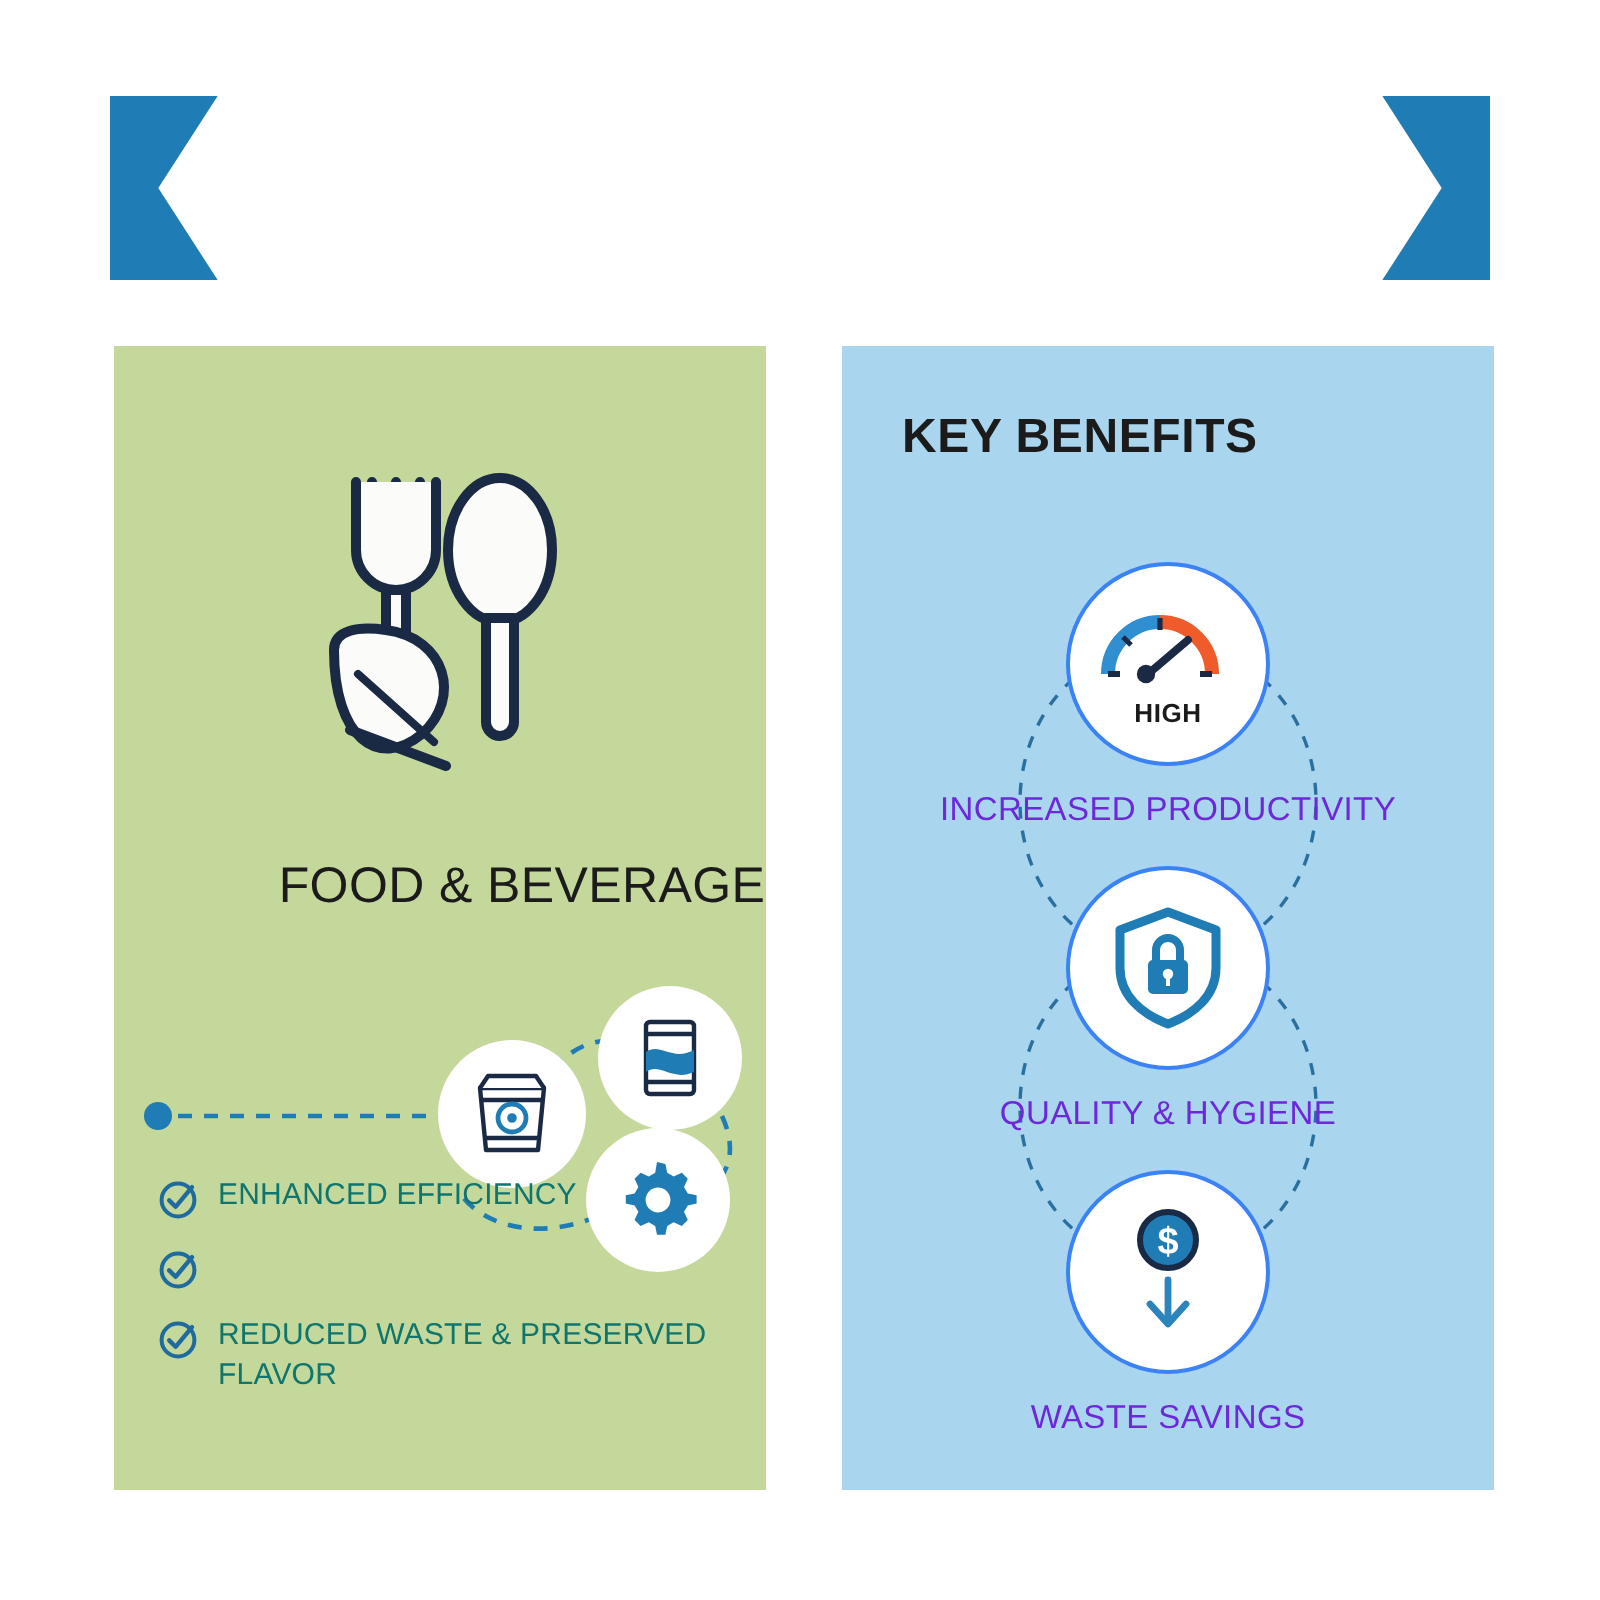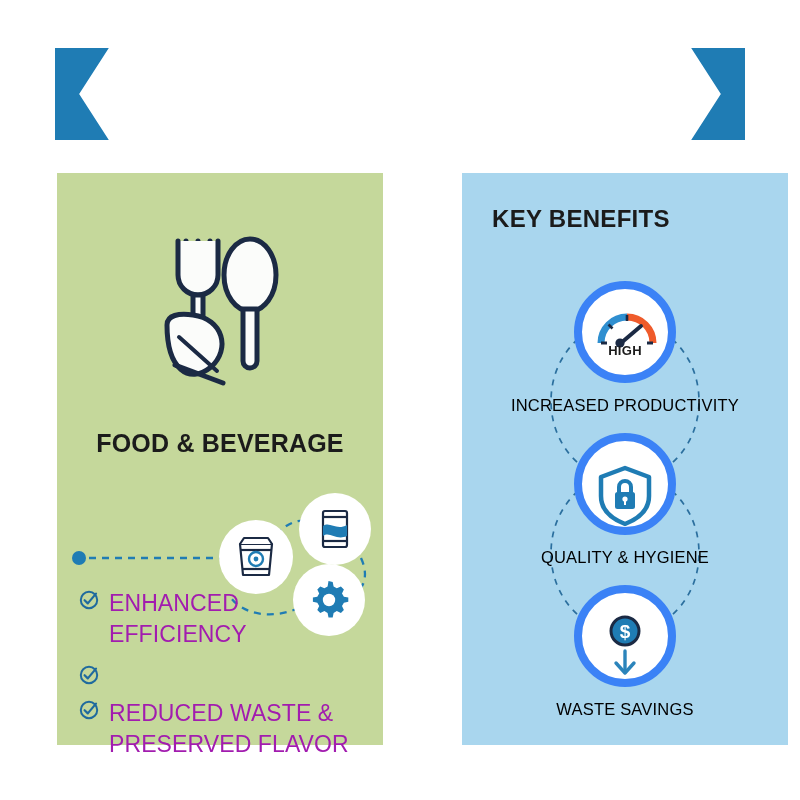--- a/index.html
+++ b/index.html
@@ -56,41 +56,41 @@
   }
   #panel-food {
     left: 57px;
     width: 326px;
     background: #c5d89b;
   }
   #panel-benefits {
     left: 421px;
     width: 326px;
     background: #a9d6ee;
-    margin-left: 41px;
   }
 
   
   #food-icon {
     position: absolute;
     left: 50%;
     top: 60px;
     transform: translateX(-50%);
   }
   #food-title {
     position: absolute;
     top: 255px;
     left: 0;
     width: 100%;
     text-align: center;
     font-size: 25px;
-    font-weight: bold;
+    font-weight: normal;
     color: #1b1b1b;
     line-height: 1.25;
     letter-spacing: 0.2px;
+    padding-left: 41px;
   }
   #food-connector {
     position: absolute;
     left: 14px;
     top: 325px;
     width: 300px;
     height: 130px;
     overflow: visible;
   }
   #food-bullets {
@@ -105,23 +105,23 @@
     margin-bottom: 13px;
   }
   .bullet-check {
     flex: 0 0 auto;
     width: 21px;
     height: 21px;
     margin-right: 9px;
     margin-top: 1px;
   }
   .bullet-text {
-    font-size: 23px;
+    font-size: 15px;
     font-weight: 500;
-    color: #a21caf;
+    color: #0f766e;
     line-height: 1.35;
     letter-spacing: 0.1px;
     max-width: 255px;
   }
 
   
   #benefits-heading {
     position: absolute;
     top: 32px;
     left: 30px;
@@ -136,35 +136,35 @@
     top: 78px;
     width: 326px;
     height: 480px;
   }
   .benefit-label {
     position: absolute;
     width: 100%;
     text-align: center;
     font-size: 16.5px;
     font-weight: 500;
-    color: #000000;
+    color: #6d28d9;
     letter-spacing: 0.2px;
   }
   .benefit-circle {
     position: absolute;
     left: 50%;
     transform: translateX(-50%);
     width: 102px;
     height: 102px;
     border-radius: 50%;
     background: #ffffff;
-    border: 8px solid #3b82f6;
+    border: 2px solid #3b82f6;
     box-sizing: border-box;
     display: flex;
-    align-items: flex-end;
+    align-items: center;
     justify-content: center;
   }
   .gauge-label {
     position: absolute;
     bottom: 17px;
     left: 0;
     width: 100%;
     text-align: center;
     font-size: 13px;
     font-weight: bold;

